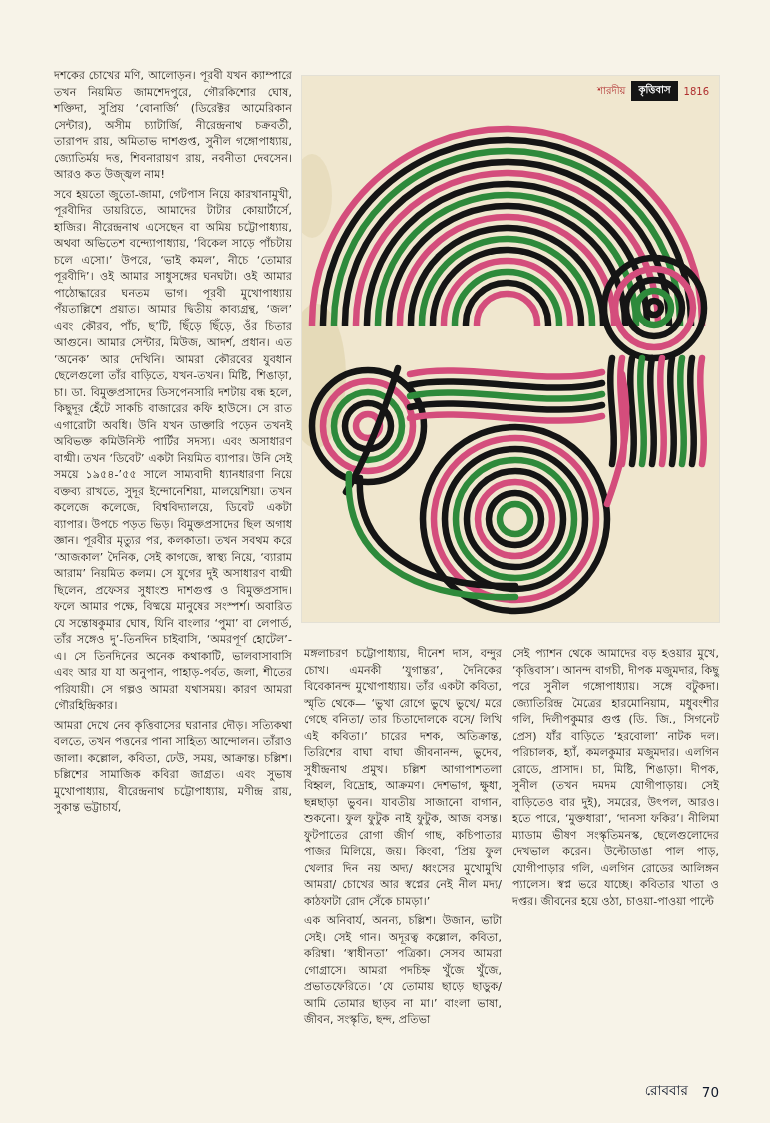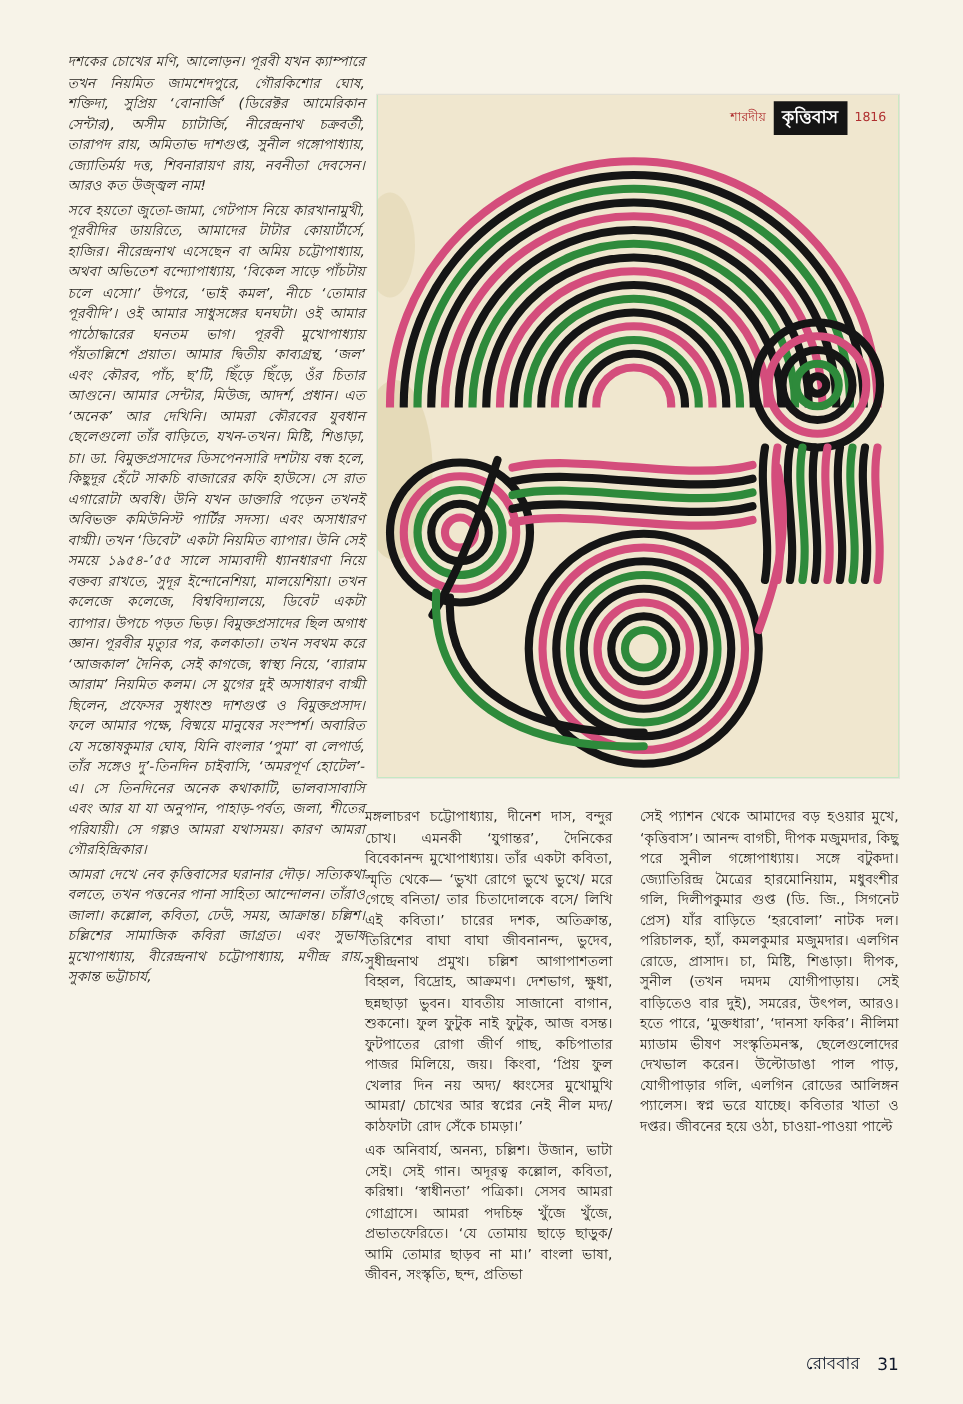--- a/index.html
+++ b/index.html
@@ -6,35 +6,35 @@
   body{
     width:770px;height:1123px;position:relative;overflow:hidden;
     background:#f7f3e8;color:#26231e;
     font-family:"DejaVu Sans",sans-serif;
   }
   .col{
     position:absolute;text-align:justify;
     font-size:11px;line-height:16.5px;letter-spacing:0.1px;
   }
   .col p{margin:0 0 3px 0;}
-  #col-left{left:54px;top:42px;width:238px;height:1000px;font-style:italic;}
-  #col-middle{left:292px;top:646px;width:198px;height:416px;}
+  #col-left{left:54px;top:68px;width:238px;height:1000px;}
+  #col-middle{left:304px;top:646px;width:198px;height:416px;}
   #col-right{left:512px;top:646px;width:207px;height:416px;}
   #artwork{
     position:absolute;left:302px;top:76px;width:417px;height:546px;
-    background:#86efac;box-shadow:0 0 0 1px rgba(0,0,0,0.08);
+    background:#bef264;box-shadow:0 0 0 1px rgba(0,0,0,0.08);
   }
   #artwork svg{display:block;width:417px;height:546px;}
   #art-header{
     position:absolute;top:5px;right:10px;display:flex;align-items:center;gap:6px;
     font-size:10px;color:#b03030;white-space:nowrap;
   }
   #art-header .masthead-box{
     background:#151515;color:#ffffff;padding:1px 7px 2px 7px;
-    font-weight:bold;font-size:14px;
+    font-weight:bold;font-size:10px;
   }
   #footer{
     position:absolute;right:51px;top:1080px;font-size:13.5px;color:#0f172a;
     display:flex;gap:14px;align-items:center;
   }
 </style>
 </head>
 <body>
 
 <div>
@@ -143,16 +143,16 @@
     <p>মঙ্গলাচরণ চট্টোপাধ্যায়, দীনেশ দাস, বন্দুর চোখ। এমনকী ‘যুগান্তর’, দৈনিকের বিবেকানন্দ মুখোপাধ্যায়। তাঁর একটা কবিতা, স্মৃতি থেকে— ‘ভুখা রোগে ভুখে ভুখে/ মরে গেছে বনিতা/ তার চিতাদোলকে বসে/ লিখি এই কবিতা।’ চারের দশক, অতিক্রান্ত, তিরিশের বাঘা বাঘা জীবনানন্দ, ভুদেব, সুধীন্দ্রনাথ প্রমুখ। চল্লিশ আগাপাশতলা বিহ্বল, বিদ্রোহ, আক্রমণ। দেশভাগ, ক্ষুধা, ছন্নছাড়া ভুবন। যাবতীয় সাজানো বাগান, শুকনো। ফুল ফুটুক নাই ফুটুক, আজ বসন্ত। ফুটপাতের রোগা জীর্ণ গাছ, কচিপাতার পাজর মিলিয়ে, জয়। কিংবা, ‘প্রিয় ফুল খেলার দিন নয় অদ্য/ ধ্বংসের মুখোমুখি আমরা/ চোখের আর স্বপ্নের নেই নীল মদ্য/ কাঠফাটা রোদ সেঁকে চামড়া।’</p>
     <p>এক অনিবার্য, অনন্য, চল্লিশ। উজান, ভাটা সেই। সেই গান। অদূরত্ব কল্লোল, কবিতা, করিম্বা। ‘স্বাধীনতা’ পত্রিকা। সেসব আমরা গোগ্রাসে। আমরা পদচিহ্ন খুঁজে খুঁজে, প্রভাতফেরিতে। ‘যে তোমায় ছাড়ে ছাড়ুক/ আমি তোমার ছাড়ব না মা।’ বাংলা ভাষা, জীবন, সংস্কৃতি, ছন্দ, প্রতিভা</p>
   </div>
 
   <div class="col" id="col-right">
     <p>সেই প্যাশন থেকে আমাদের বড় হওয়ার মুখে, ‘কৃত্তিবাস’। আনন্দ বাগচী, দীপক মজুমদার, কিছু পরে সুনীল গঙ্গোপাধ্যায়। সঙ্গে বটুকদা। জ্যোতিরিন্দ্র মৈত্রের হারমোনিয়াম, মধুবংশীর গলি, দিলীপকুমার গুপ্ত (ডি. জি., সিগনেট প্রেস) যাঁর বাড়িতে ‘হরবোলা’ নাটক দল। পরিচালক, হ্যাঁ, কমলকুমার মজুমদার। এলগিন রোডে, প্রাসাদ। চা, মিষ্টি, শিঙাড়া। দীপক, সুনীল (তখন দমদম যোগীপাড়ায়। সেই বাড়িতেও বার দুই), সমরের, উৎপল, আরও। হতে পারে, ‘মুক্তধারা’, ‘দানসা ফকির’। নীলিমা ম্যাডাম ভীষণ সংস্কৃতিমনস্ক, ছেলেগুলোদের দেখভাল করেন। উল্টোডাঙা পাল পাড়, যোগীপাড়ার গলি, এলগিন রোডের আলিঙ্গন প্যালেস। স্বপ্ন ভরে যাচ্ছে। কবিতার খাতা ও দপ্তর। জীবনের হয়ে ওঠা, চাওয়া-পাওয়া পাল্টে</p>
   </div>
 
   <div id="footer">
     <span>রোববার</span>
-    <span>31</span>
+    <span>70</span>
   </div>
 
 </div>
 
 </body></html>

